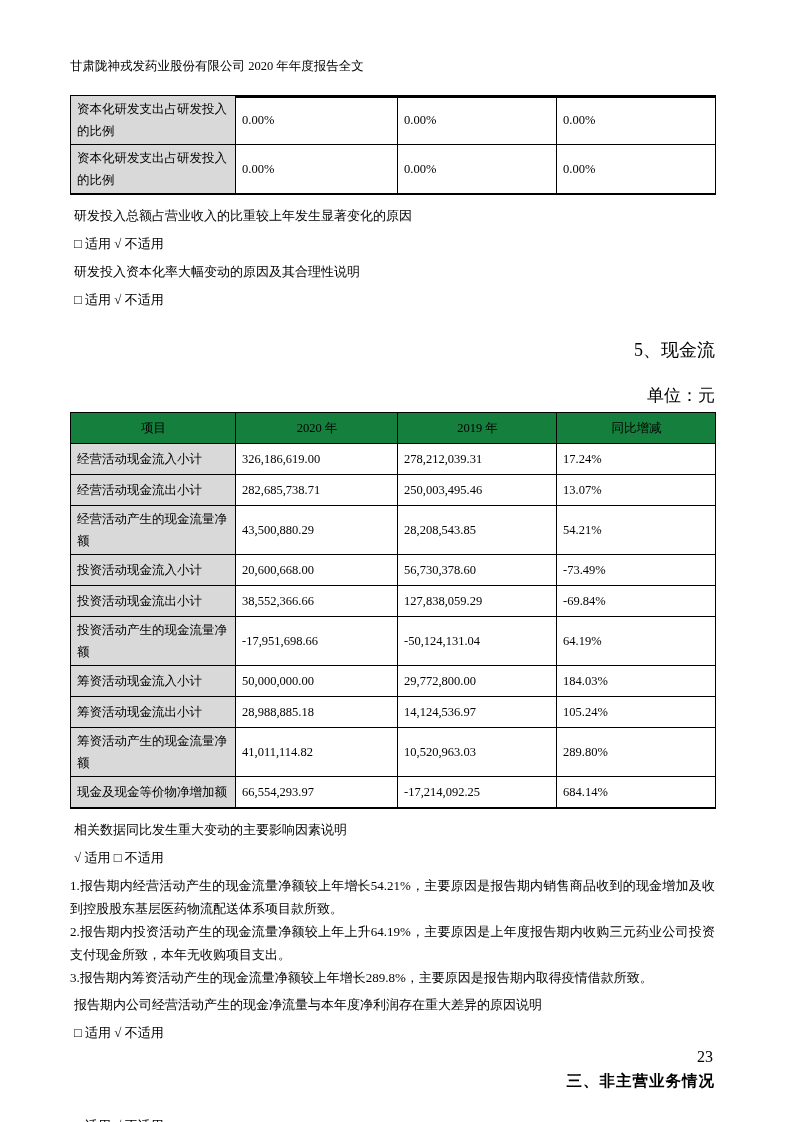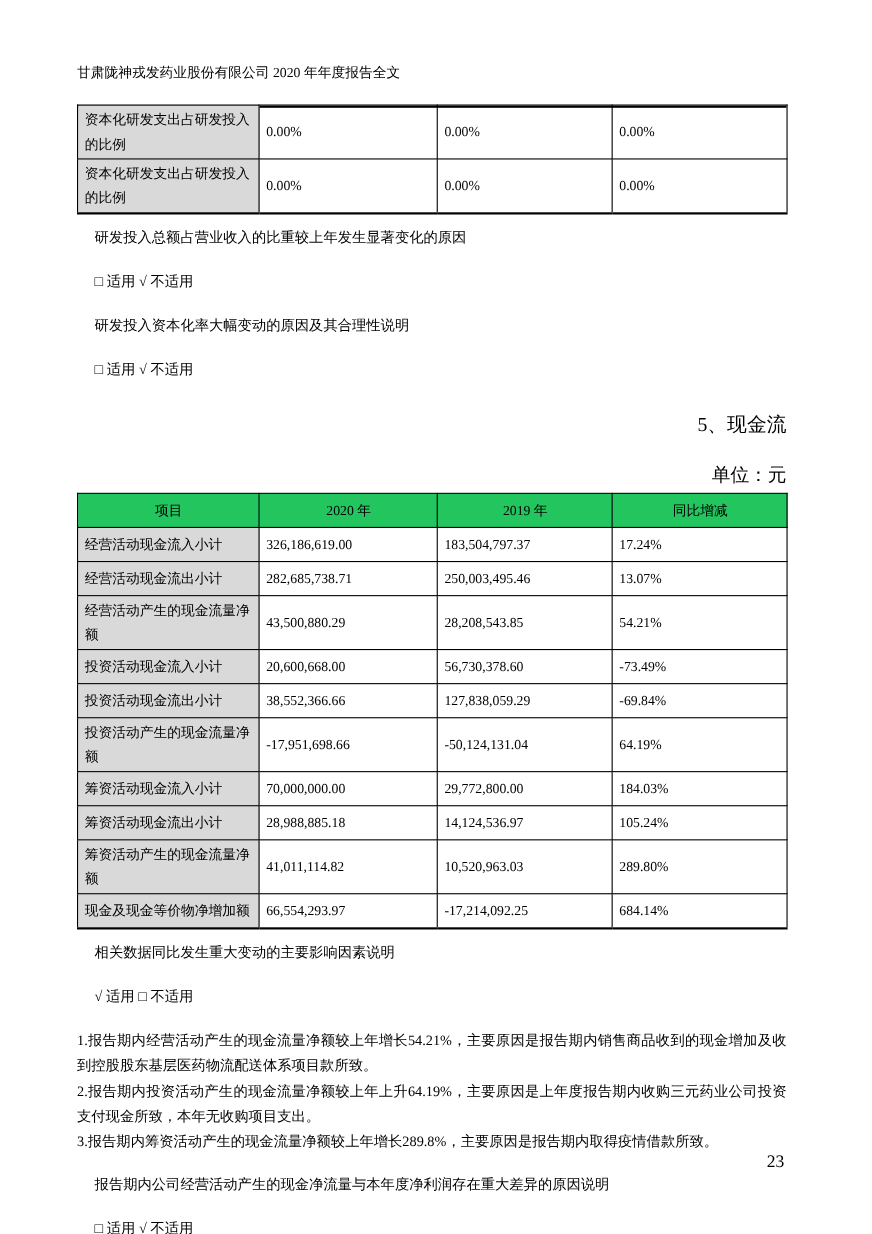--- a/index.html
+++ b/index.html
@@ -31,24 +31,24 @@
   table.rpt td{
     border:1px solid #000;
     padding:2px 5px 2px 6px;
     vertical-align:middle;
     line-height:22px;
     word-break:break-all;
   }
   table.rpt tr:last-child td{border-bottom-width:2px;}
   td.label{background:#d9d9d9;text-align:left;}
   td.num{text-align:left;padding-right:6px;}
-  td.head{background:#22c55e;text-align:center;}
+  td.head{background:#15803d;text-align:center;}
   .rd-table td{height:44px;}
   .cf-table td{height:26px;}
-  .note{font-size:13px;line-height:24px;margin:16px;}
+  .note{font-size:13px;line-height:24px;margin:4px;}
   .note-gap{margin-top:9px;}
   .para{font-size:13px;line-height:23px;margin:0;text-align:justify;}
   .h-num{
     font-size:18px;font-weight:normal;
     margin:26px 0 0 0;
     text-align:right;
   }
   .unit-line{
     text-align:right;font-size:17px;
     margin:22px 0 5px 0;
@@ -113,21 +113,21 @@
       <tbody>
         <tr>
           <td class="head">项目</td>
           <td class="head">2020 年</td>
           <td class="head">2019 年</td>
           <td class="head">同比增减</td>
         </tr>
         <tr>
           <td class="label">经营活动现金流入小计</td>
           <td class="num">326,186,619.00</td>
-          <td class="num">183,504,797.37</td>
+          <td class="num">278,212,039.31</td>
           <td class="num">17.24%</td>
         </tr>
         <tr>
           <td class="label">经营活动现金流出小计</td>
           <td class="num">282,685,738.71</td>
           <td class="num">250,003,495.46</td>
           <td class="num">13.07%</td>
         </tr>
         <tr>
           <td class="label">经营活动产生的现金流量净额</td>
@@ -148,21 +148,21 @@
           <td class="num">-69.84%</td>
         </tr>
         <tr>
           <td class="label">投资活动产生的现金流量净额</td>
           <td class="num">-17,951,698.66</td>
           <td class="num">-50,124,131.04</td>
           <td class="num">64.19%</td>
         </tr>
         <tr>
           <td class="label">筹资活动现金流入小计</td>
-          <td class="num">70,000,000.00</td>
+          <td class="num">50,000,000.00</td>
           <td class="num">29,772,800.00</td>
           <td class="num">184.03%</td>
         </tr>
         <tr>
           <td class="label">筹资活动现金流出小计</td>
           <td class="num">28,988,885.18</td>
           <td class="num">14,124,536.97</td>
           <td class="num">105.24%</td>
         </tr>
         <tr>

